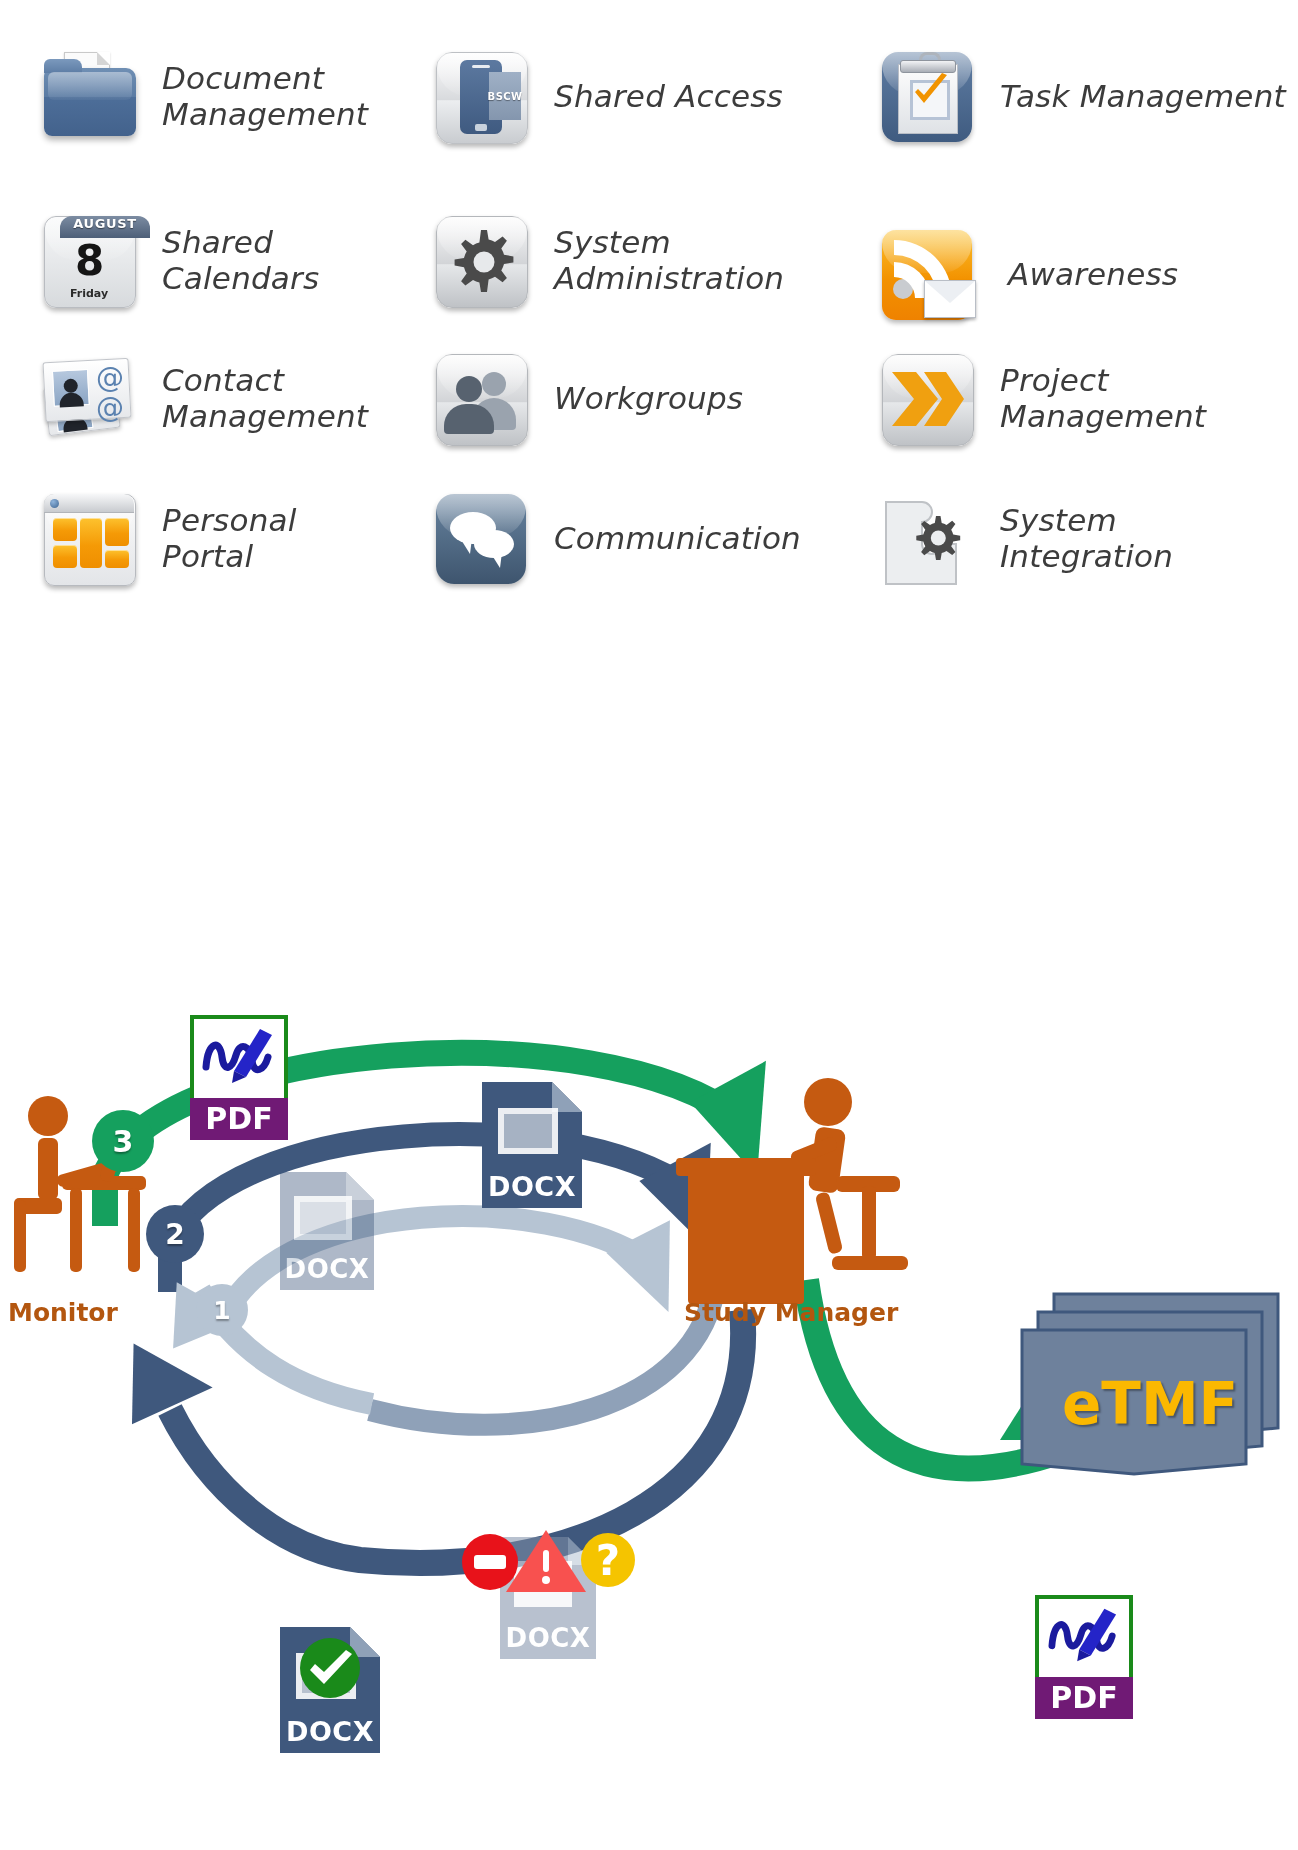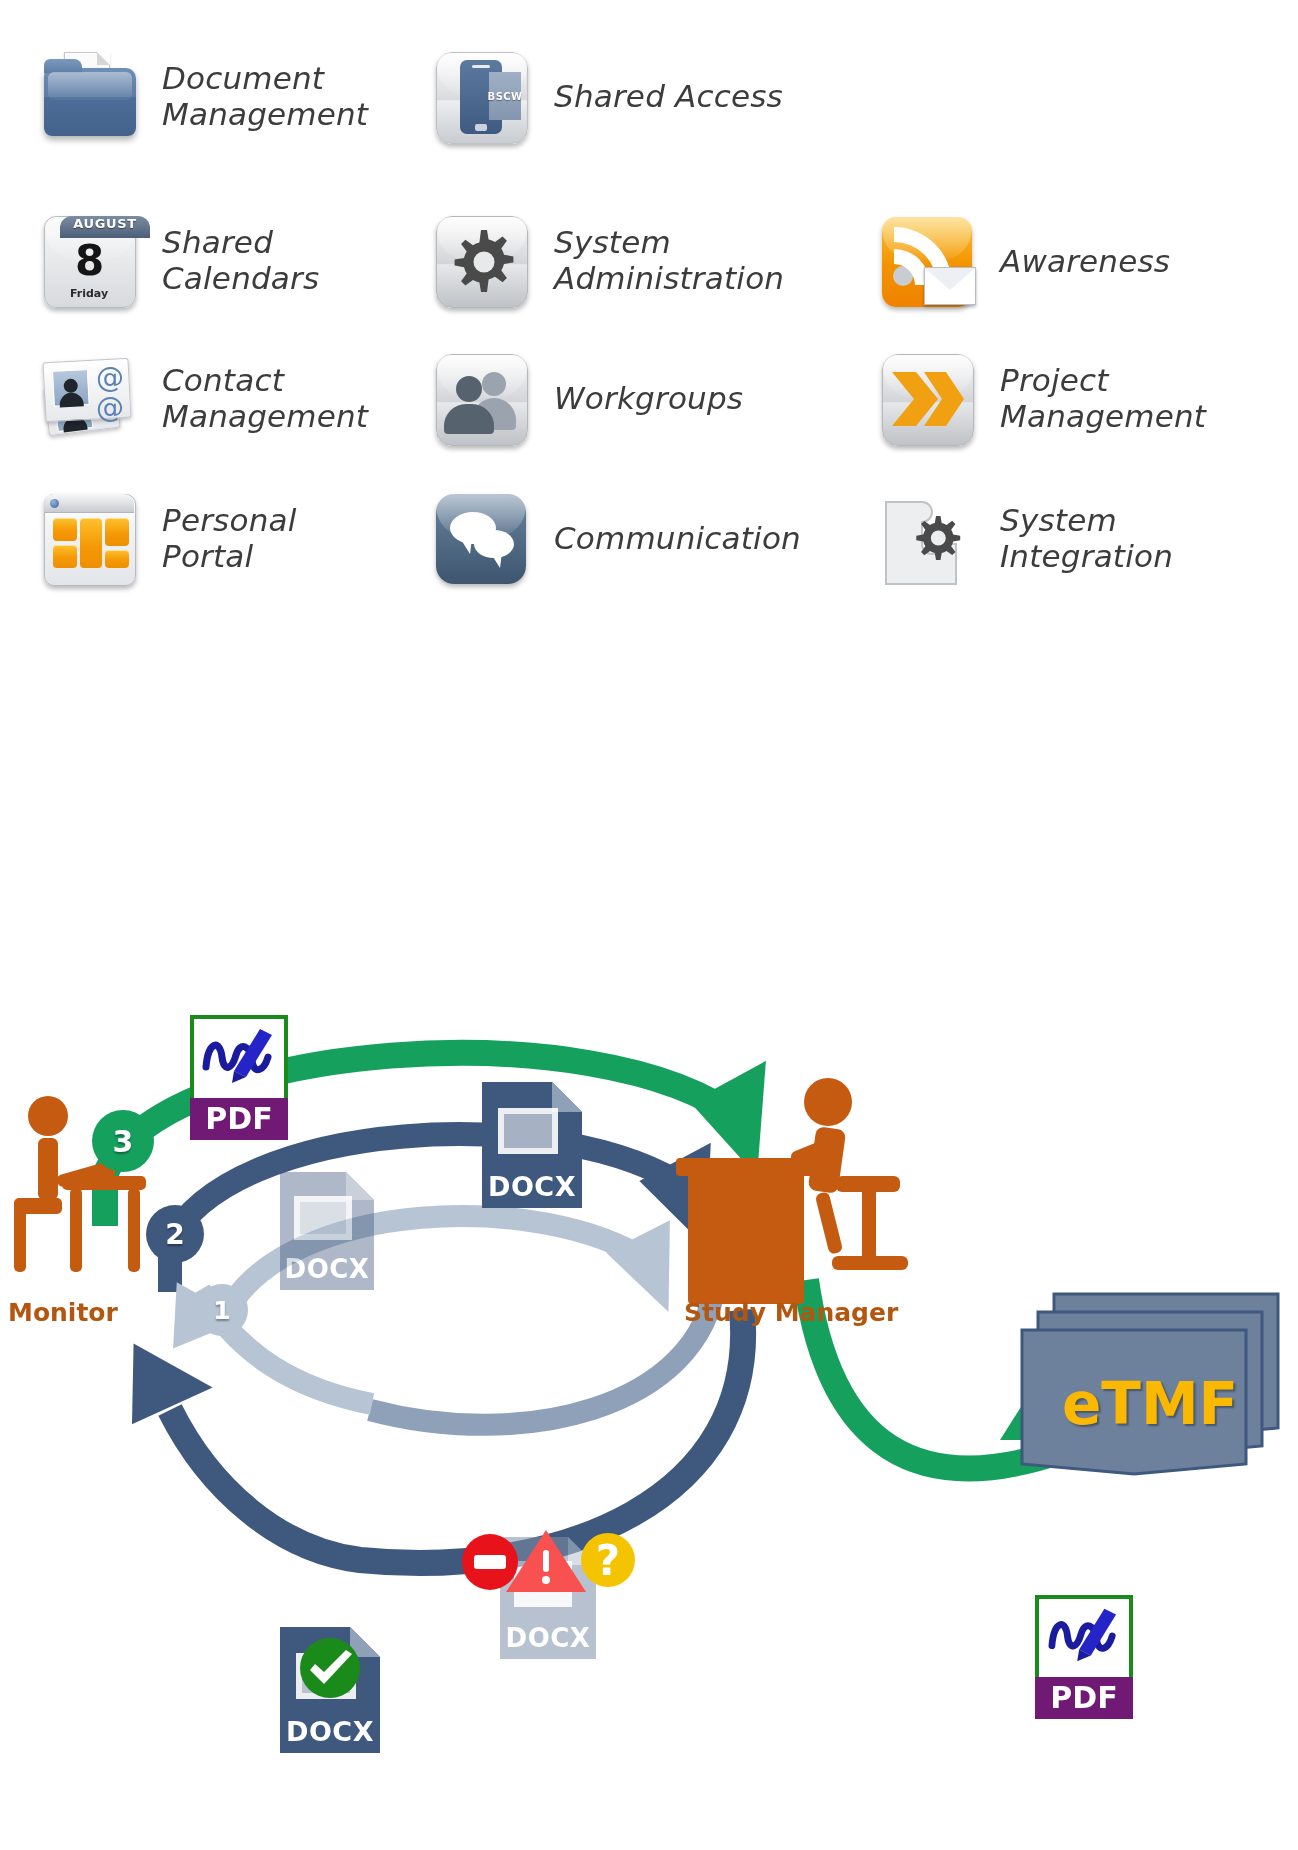--- a/index.html
+++ b/index.html
@@ -274,20 +274,33 @@
       <div class="body"></div>
       <div class="screen">
           <span class="brand">BSCW</span>
         </div>
       <div class="spk"></div>
       <div class="home"></div>
     </div>
     <div class="feat-label">Shared Access</div>
   </div>
 
+  <div class="feature-cell" style="left:876px;top:46px;">
+    <div class="feat-icon ico-clip">
+      <div class="gloss plate"></div>
+      <div class="ring"></div>
+      <div class="paper"></div>
+      <div class="clipbar"></div>
+      <div class="box"></div>
+      <svg class="chk" viewBox="0 0 40 40">
+        <path d="M6 20 L15 31 L38 3 L33 1 L15 23 L9 17 Z" fill="#f19300"></path>
+      </svg>
+    </div>
+    <div class="feat-label">Task Management</div>
+  </div>
 
   <div class="feature-cell" style="left:38px;top:210px;">
     <div class="feat-icon ico-cal">
       <div class="gloss plate"></div>
       <div class="hdr">
           <span class="month">AUGUST</span>
         </div>
       <div class="day">8</div>
       <div class="dow">Friday</div>
     </div>
@@ -302,21 +315,21 @@
         <g fill="#4a4a4a">
           <path d="M33 2 l6 0 1.6 9.4 a23 23 0 0 1 6.4 2.7 l7.6-5.6 4.3 4.3 -5.6 7.6 a23 23 0 0 1 2.7 6.4 l9.4 1.6 0 6 -9.4 1.6 a23 23 0 0 1-2.7 6.4 l5.6 7.6 -4.3 4.3 -7.6-5.6 a23 23 0 0 1-6.4 2.7 L39 64 l-6 0 -1.6-9.4 a23 23 0 0 1-6.4-2.7 l-7.6 5.6 -4.3-4.3 5.6-7.6 a23 23 0 0 1-2.7-6.4 L6.6 37.6 l0-6 9.4-1.6 a23 23 0 0 1 2.7-6.4 l-5.6-7.6 4.3-4.3 7.6 5.6 a23 23 0 0 1 6.4-2.7 Z"></path>
         </g>
         <circle cx="36" cy="34" r="10.5" fill="#e7e9eb"></circle>
       </svg>
     </div>
     <div class="feat-label">System
 Administration</div>
   </div>
 
-  <div class="feature-cell" style="left:876px;top:211px;">
+  <div class="feature-cell" style="left:876px;top:224px;gap:8px;">
     <div class="feat-icon ico-rss">
       <div class="gloss plate"></div>
       <svg class="wave" viewBox="0 0 62 62">
         <circle cx="11" cy="51" r="10" fill="#c9ccd0"></circle>
         <path d="M2 2 a58 58 0 0 1 58 58 h-15 A43 43 0 0 0 2 17 Z" fill="#ffffff"></path>
         <path d="M2 24 a36 36 0 0 1 36 36 h-15 A21 21 0 0 0 2 39 Z" fill="#ffffff"></path>
       </svg>
       <div class="env"></div>
     </div>
     <div class="feat-label">Awareness</div>

